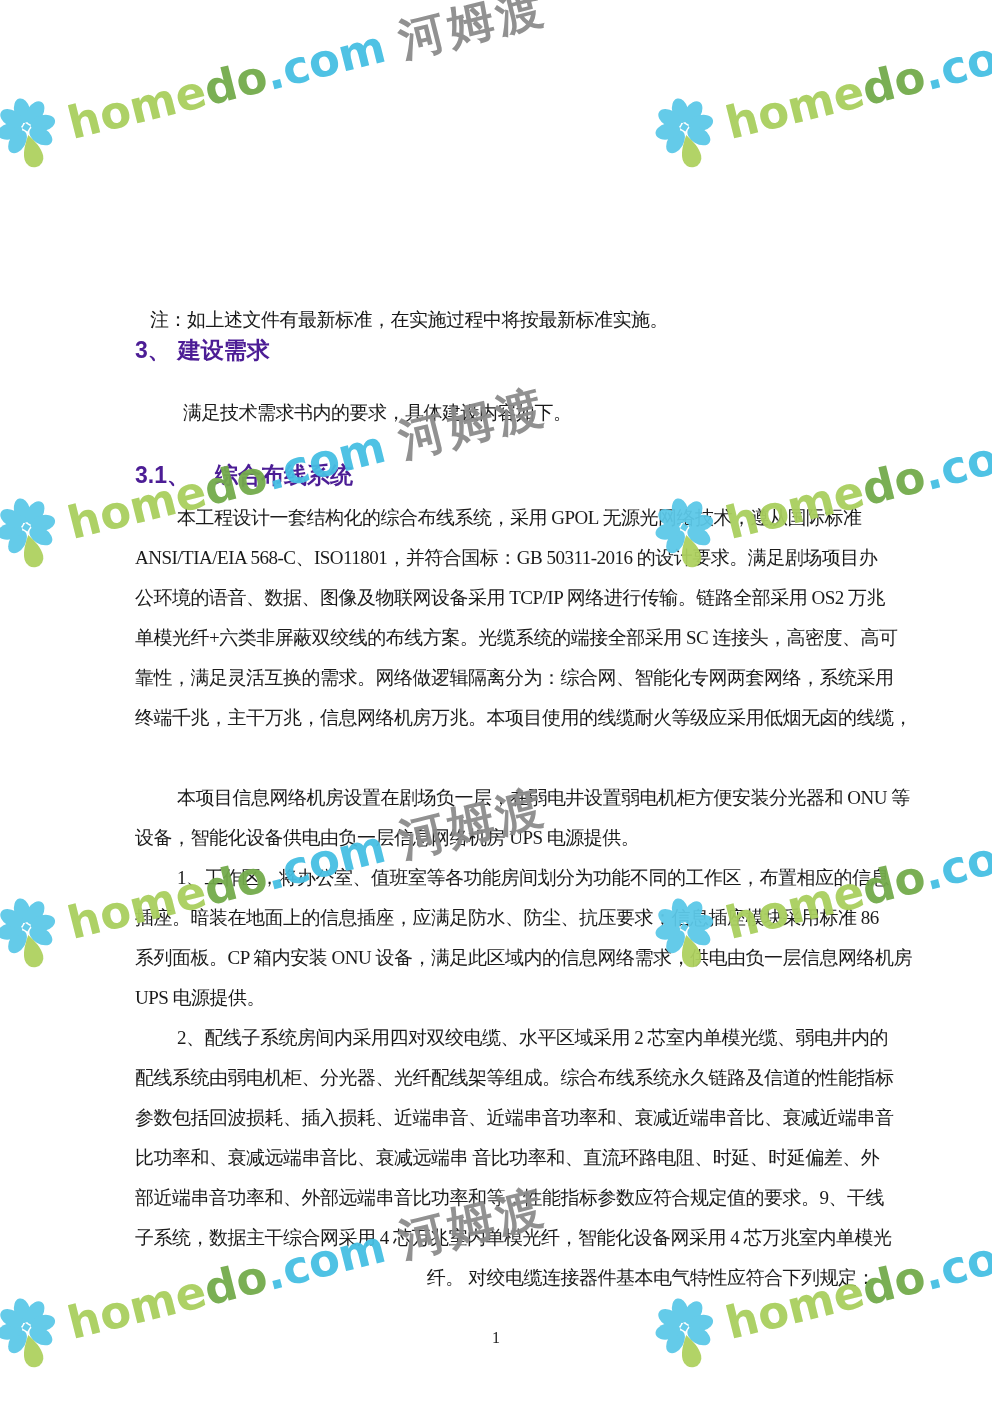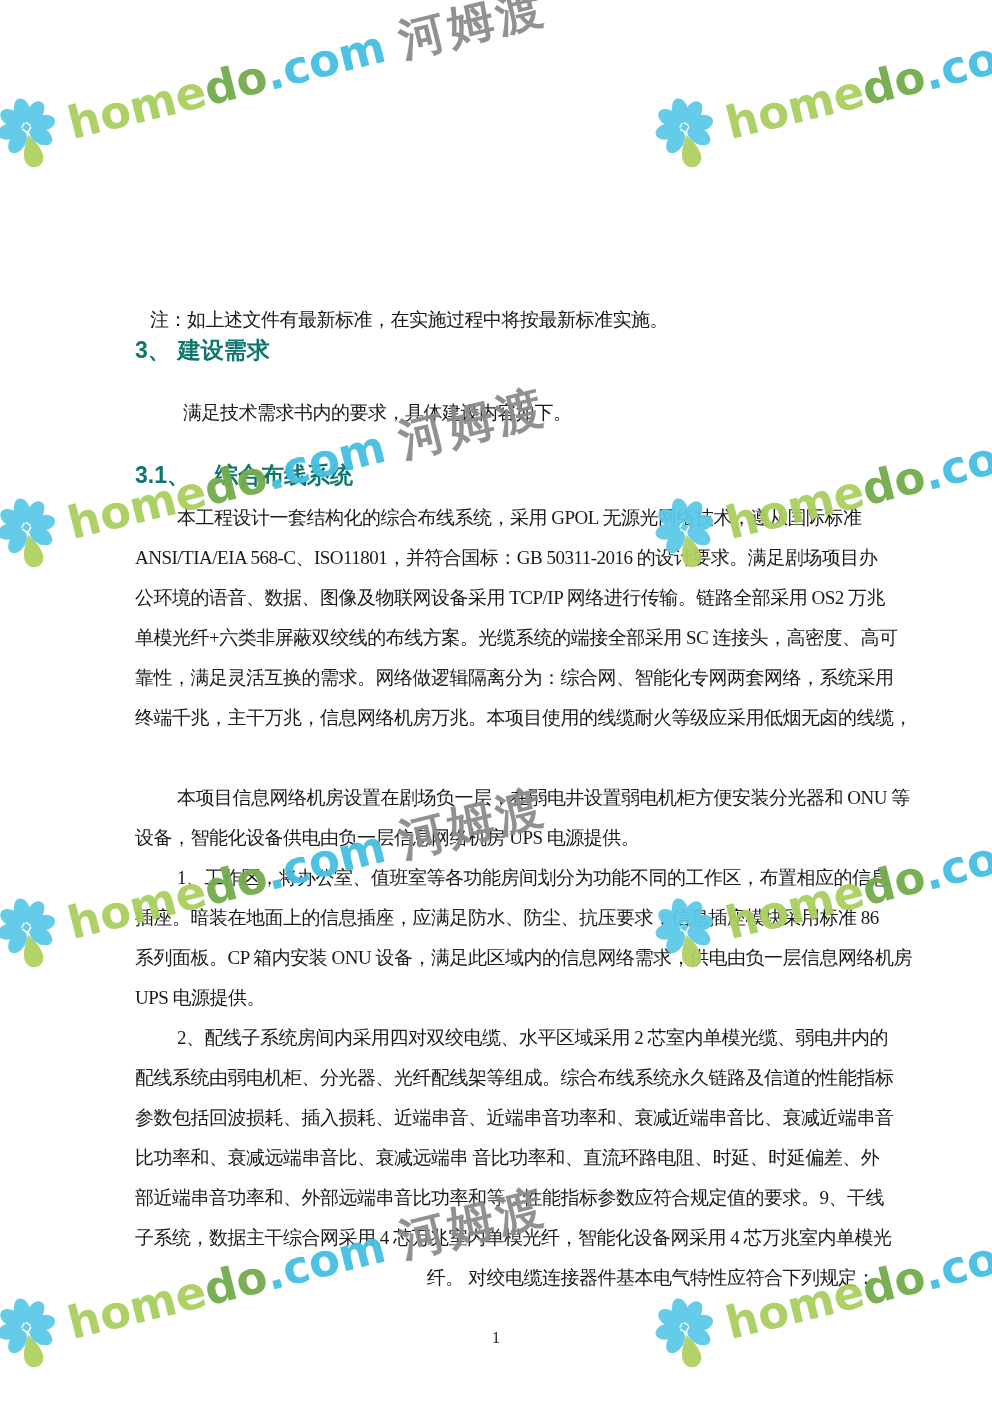--- a/index.html
+++ b/index.html
@@ -12,21 +12,21 @@
     color:#1a1a1a;
   }
   .content{position:absolute;inset:0;z-index:1;}
   .line{height:40px;line-height:40px;font-size:19px;white-space:nowrap;letter-spacing:-0.5px;}
   .refs{position:absolute;left:147px;top:100px;}
   .note{position:absolute;left:150px;top:300px;}
   .heading{
     position:absolute;left:135px;height:40px;line-height:40px;
     font-weight:bold;font-size:23px;letter-spacing:0;
     font-family:"Liberation Sans","DejaVu Sans",sans-serif;
-    color:#0f766e;
+    color:#4c1d95;
   }
   .h1{top:330px;}
   .h2{top:455px;}
   .h1 .ht{margin-left:7px;}
   .h2 .ht{margin-left:25px;}
   .intro{position:absolute;left:141px;top:393px;text-indent:42px;}
   .para{position:absolute;left:135px;width:740px;}
   .para .indent{text-indent:42px;}
   .pageno{
     position:absolute;left:0;right:0;top:1328px;

